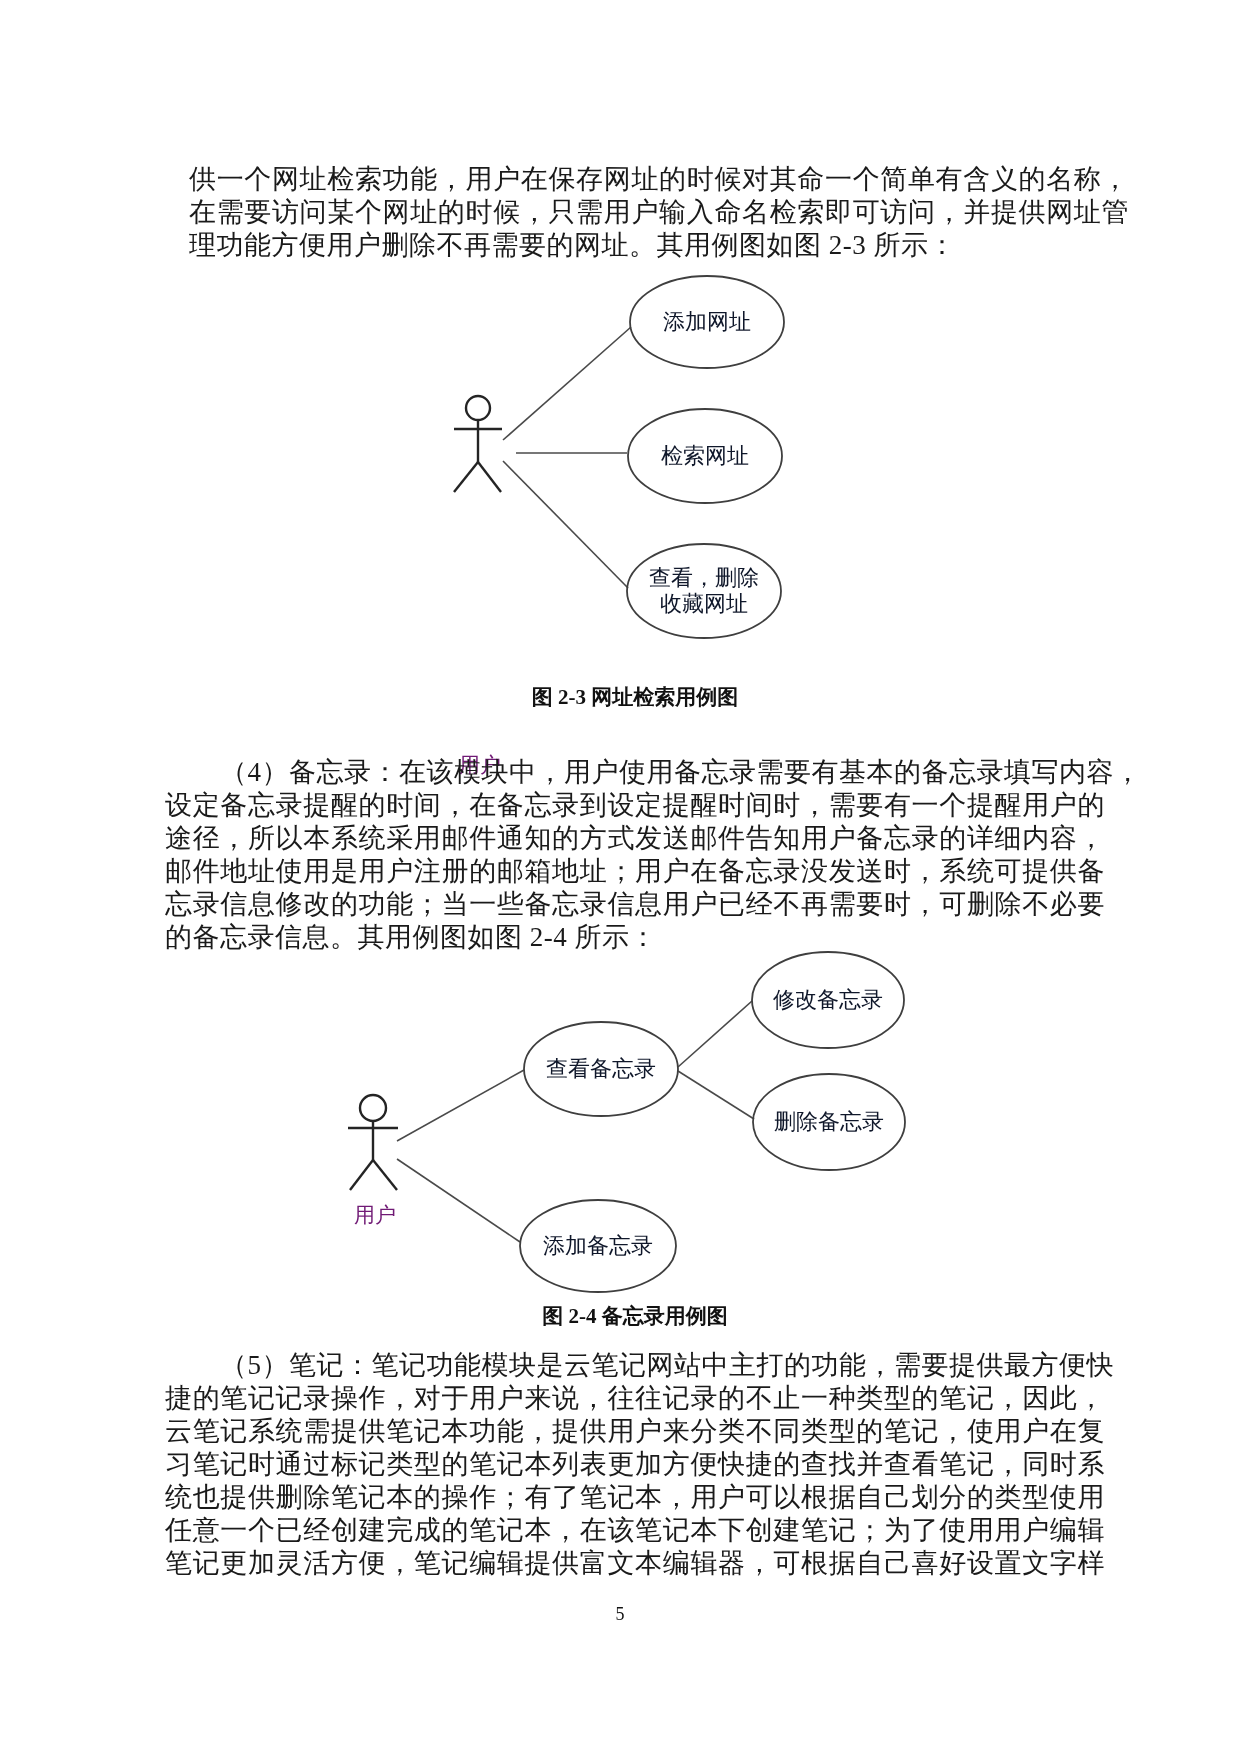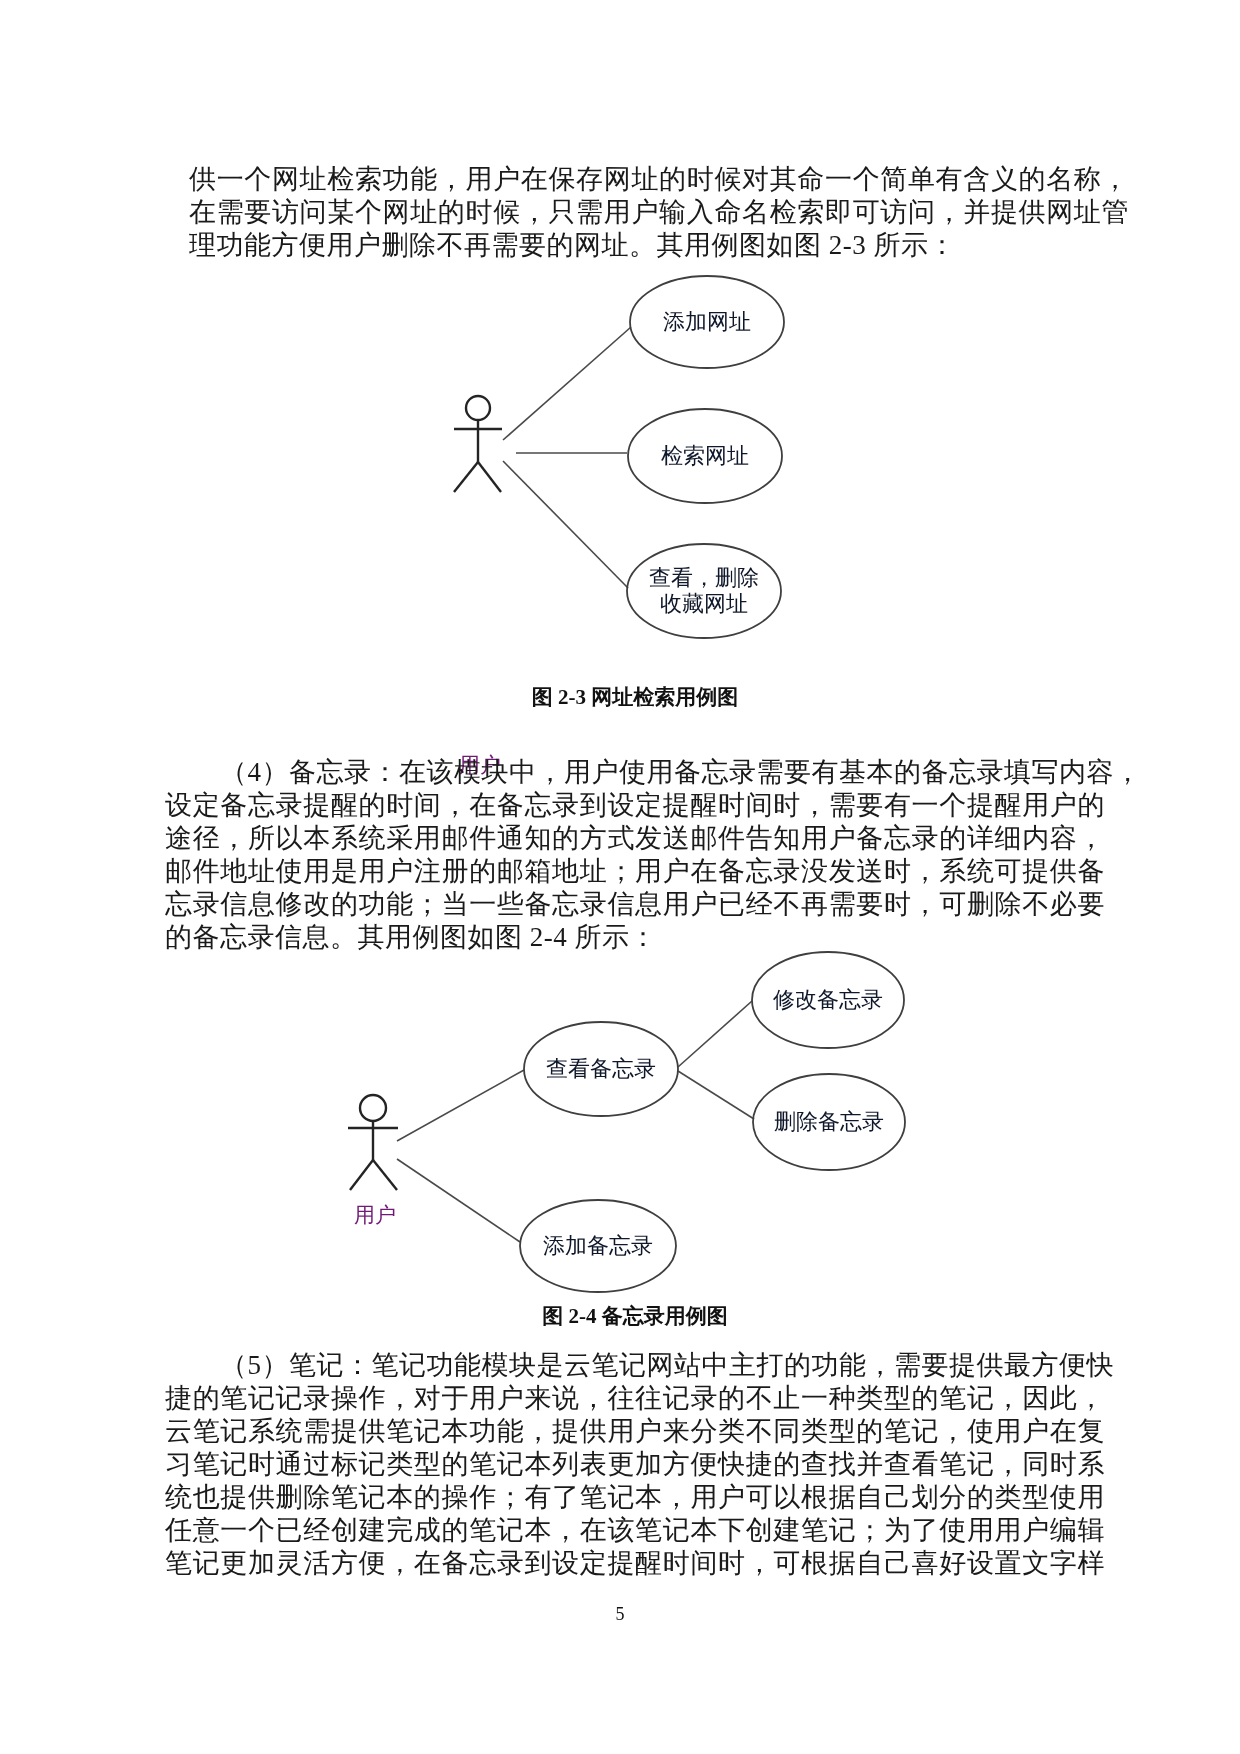--- a/index.html
+++ b/index.html
@@ -128,16 +128,16 @@
 
 <div class="caption" style="top:1302px;">图 2-4 备忘录用例图</div>
 
 <div class="textblock" style="top:1349px;">
   <div class="tline indent">（5）笔记：笔记功能模块是云笔记网站中主打的功能，需要提供最方便快</div>
   <div class="tline">捷的笔记记录操作，对于用户来说，往往记录的不止一种类型的笔记，因此，</div>
   <div class="tline">云笔记系统需提供笔记本功能，提供用户来分类不同类型的笔记，使用户在复</div>
   <div class="tline">习笔记时通过标记类型的笔记本列表更加方便快捷的查找并查看笔记，同时系</div>
   <div class="tline">统也提供删除笔记本的操作；有了笔记本，用户可以根据自己划分的类型使用</div>
   <div class="tline">任意一个已经创建完成的笔记本，在该笔记本下创建笔记；为了使用用户编辑</div>
-  <div class="tline">笔记更加灵活方便，在备忘录到设定提醒时间时，可根据自己喜好设置文字样</div>
+  <div class="tline">笔记更加灵活方便，笔记编辑提供富文本编辑器，可根据自己喜好设置文字样</div>
 </div>
 
 <div class="pagenum" style="top:1604px;">5</div>
 
 </body></html>

